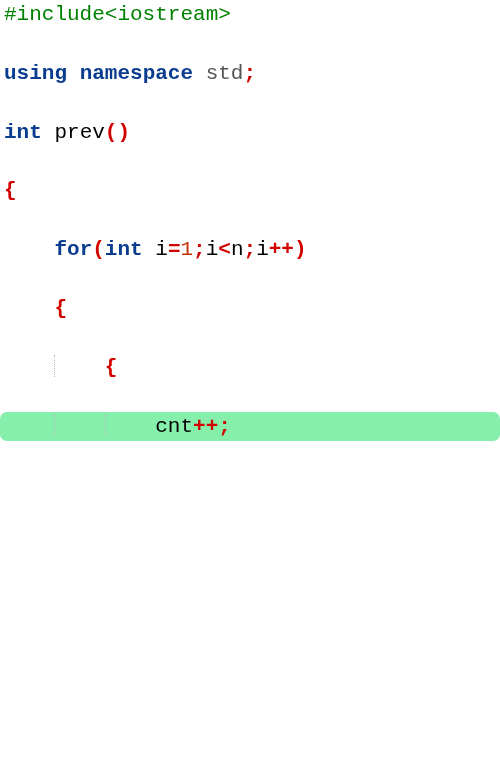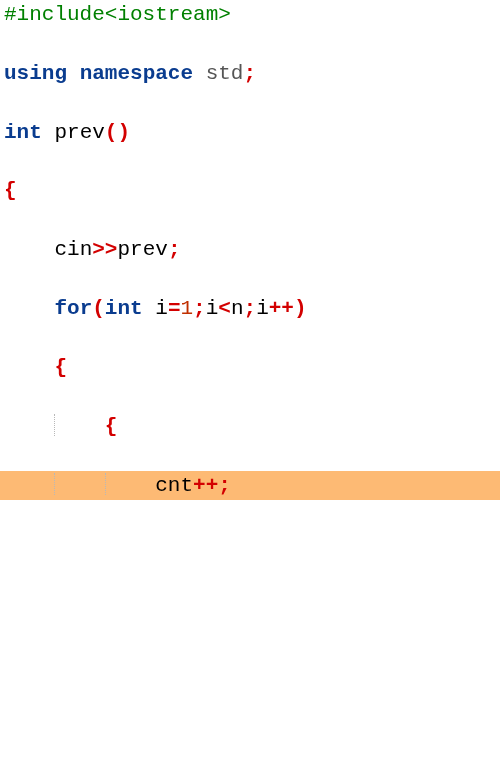--- a/index.html
+++ b/index.html
@@ -17,21 +17,22 @@
     white-space: pre;
     color: #000;
     padding: 0;
   }
   .line {
     display: block;
     min-height: 29.4px;
     padding-left: 4px;
   }
   .hl {
-    background: #fdba74;
+    background: #86efac;
+    border-radius: 7px;
   }
   .kw   { color: #0a3c8f; font-weight: bold; }  
   .pre  { color: #008000; }                     
   .id   { color: #000000; }                     
   .idg  { color: #555555; }                     
   .op   { color: #d30000; font-weight: bold; }  
   .num  { color: #c03000; }                     
   .indent-guide {
     display: inline-block;
     border-left: 1px dotted #b8b8b8;
@@ -41,21 +42,20 @@
     margin-right: -1px;
   }
 </style>
 </head>
 <body>
 
 <div class="code" id="code-root"><span class="line"><span class="pre">#include&lt;iostream&gt;</span></span>
 <span class="line"><span class="kw">using</span><span> </span><span class="kw">namespace</span><span> </span><span class="idg">std</span><span class="op">;</span></span>
 <span class="line"><span class="kw">int</span><span> </span><span class="id">prev</span><span class="op">()</span></span>
 <span class="line"><span class="op">{</span></span>
-<span class="line">    <span class="id">cin</span><span class="op">&gt;&gt;</span><span class="id">prev</span><span class="op">;</span></span>
 <span class="line">    <span class="kw">for</span><span class="op">(</span><span class="kw">int</span><span> </span><span class="id">i</span><span class="op">=</span><span class="num">1</span><span class="op">;</span><span class="id">i</span><span class="op">&lt;</span><span class="id">n</span><span class="op">;</span><span class="id">i</span><span class="op">++</span><span class="op">)</span></span>
 <span class="line">    <span class="op">{</span></span>
 <span class="line">    <span class="indent-guide"></span>    <span class="op">{</span></span>
 <span class="line hl">    <span class="indent-guide"></span>    <span class="indent-guide"></span>    <span class="id">cnt</span><span class="op">++</span><span class="op">;</span></span>
 <span class="line">        </span>
 
 
 
 
 

